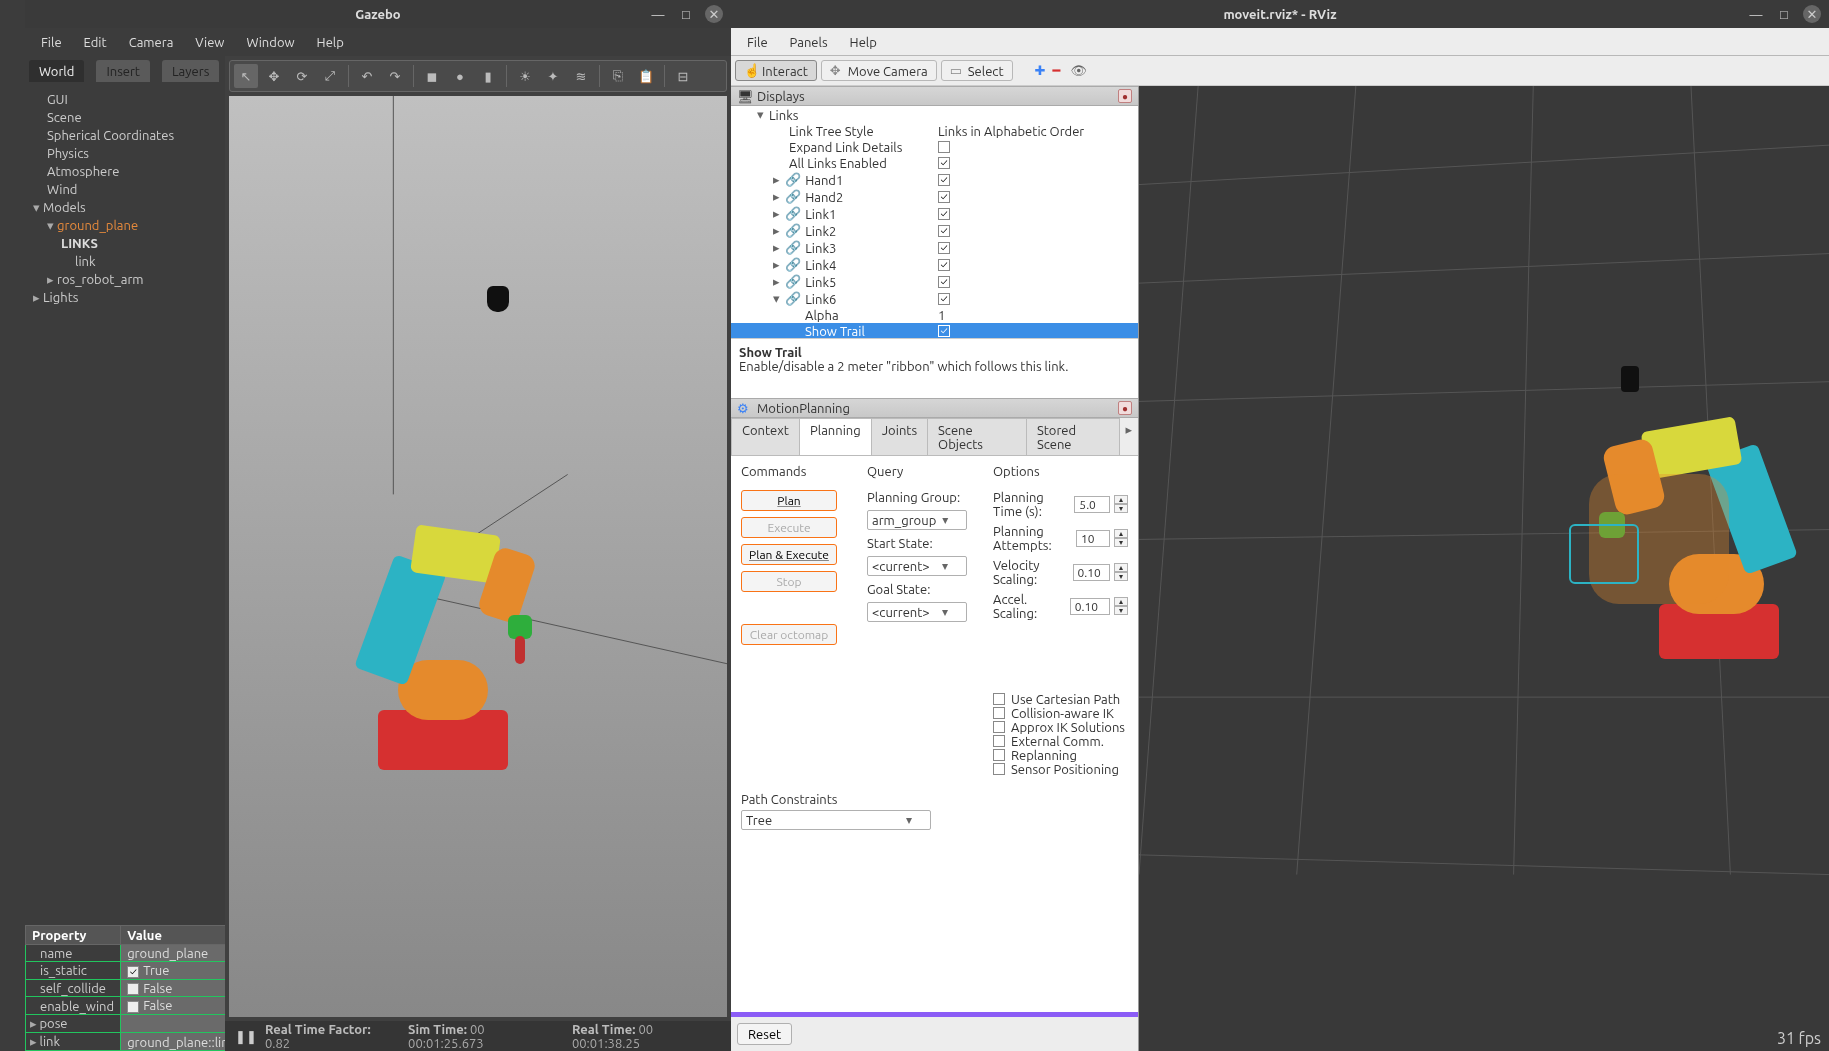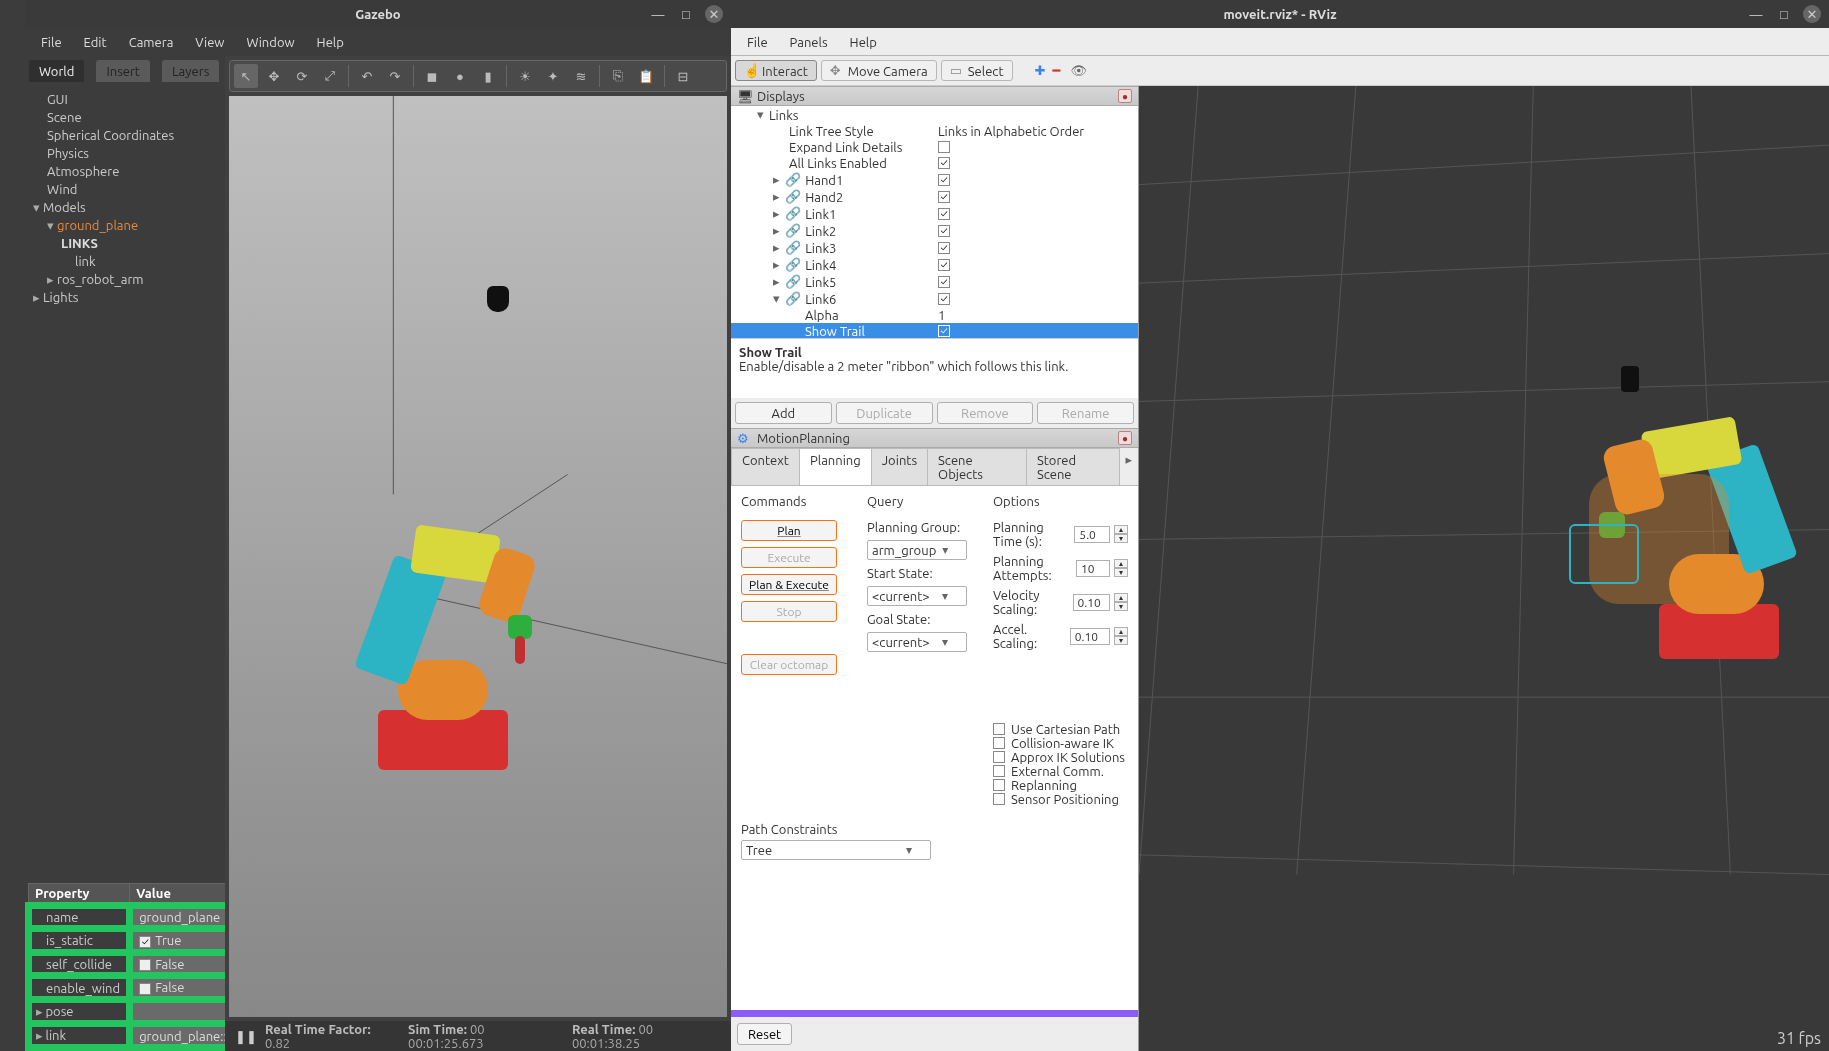--- a/index.html
+++ b/index.html
@@ -28,21 +28,21 @@
 .gz-tree .indent1 { padding-left: 14px; }
 .gz-tree .indent2 { padding-left: 28px; }
 .gz-tree .indent3 { padding-left: 42px; }
 .gz-tree .arrow { display:inline-block; width: 10px; color:#aaa; }
 .gz-tree .sel { color: #e68a3c; }
 .gz-tree .bold { font-weight: bold; color:#ddd; }
 
 .gz-props { background: #3c3c3c; }
 .gz-props table { width: 100%; border-collapse: collapse; font-size: 12px; }
 .gz-props th { background: #555; color: #fff; text-align: left; padding: 2px 6px; border:1px solid #666; }
-.gz-props td { padding: 1px 6px; border:7px solid #22c55e; color:#ccc; }
+.gz-props td { padding: 1px 6px; border:1px solid #22c55e; color:#ccc; }
 .gz-props td.val { background: #6a6a6a; color:#ddd; }
 .gz-props .chk { display:inline-block; width:12px; height:12px; border:1px solid #888; background:#eee; margin-right:4px; vertical-align:middle; text-align:center; font-size:10px; line-height:10px; color:#000;}
 .gz-props .chk.on::after { content:"✓"; }
 
 .gazebo-main { flex: 1; display: flex; flex-direction: column; background:#404040; }
 .gz-toolbar { height: 32px; background: #4a4a4a; border: 1px solid #666; margin: 4px; border-radius: 3px; display:flex; align-items:center; padding: 0 4px; gap:4px; }
 .gz-tbtn { width: 24px; height:24px; display:flex; align-items:center; justify-content:center; color:#bbb; cursor:pointer; border-radius:2px; }
 .gz-tbtn.active { background:#666; }
 .gz-sep { width:1px; height:22px; background:#666; margin:0 2px; }
 .gz-viewport { flex:1; margin: 0 4px 4px 4px; background: linear-gradient(#c0c0c0 0%, #989898 70%, #888 100%); position:relative; }
@@ -99,21 +99,21 @@
 .mp-btn:disabled { color:#aaa; }
 .mp-select { border:1px solid #b0b0b0; padding:2px 18px 2px 4px; border-radius:2px; background:#fff; font-size:12px; display:inline-flex; align-items:center; justify-content:space-between; cursor:pointer;}
 .mp-select::after { content:"▾"; color:#666; margin-left:6px; }
 .mp-field { display:flex; align-items:center; gap:4px; font-size:12px;}
 .mp-spin { border:1px solid #b0b0b0; padding:1px 4px; width:44px; background:#fff; font-size:12px;}
 .mp-spinbtns { display:flex; flex-direction:column; }
 .mp-spinbtns span { width:14px; height:9px; border:1px solid #b0b0b0; font-size:8px; display:flex; align-items:center; justify-content:center; background:#f4f4f4; cursor:pointer;}
 .mp-check { display:flex; align-items:center; gap:6px; font-size:12px; }
 .mp-check .cb { width:12px; height:12px; border:1px solid #888; background:#fff; }
 .mp-constraints { display:flex; flex-direction:column; gap:4px; margin-top: 12px; }
-.mp-reset { padding:6px; background:#ededed; border-top:7px solid #8b5cf6;}
+.mp-reset { padding:6px; background:#ededed; border-top:5px solid #8b5cf6;}
 .mp-reset button { padding:3px 10px; border:1px solid #b0b0b0; background:#f4f4f4; border-radius:3px; cursor:pointer;}
 
 .rviz-viewport { flex:1; background:#393939; position:relative; overflow:hidden; }
 .fps { position:absolute; right:8px; bottom:4px; color:#ccc; font-size:16px;}
 
 
 .grid3d { position:absolute; inset:0; }
 .grid3d line { stroke:#555; stroke-width:1; }
 
 
@@ -364,26 +364,20 @@
           <div class="row sel">
             <div class="lcol" style="padding-left: 68px;">Show Trail</div>
             <div class="vcol">
               <span class="cb on"></span>
             </div>
           </div>
         </div>
       <div class="displays-desc">
         <div class="t">Show Trail</div>
         <div>Enable/disable a 2 meter "ribbon" which follows this link.</div>
-      </div>
-      <div class="displays-buttons">
-        <button>Add</button>
-        <button disabled="">Duplicate</button>
-        <button disabled="">Remove</button>
-        <button disabled="">Rename</button>
       </div>
 
       <div class="panel-header">
         <span class="pi" style="color:#3b82f6">⚙</span>
         <span>MotionPlanning</span>
         <span class="close">●</span>
       </div>
       <div class="mp-tabs">
         <span class="mp-tab">Context</span>
         <span class="mp-tab active">Planning</span>

